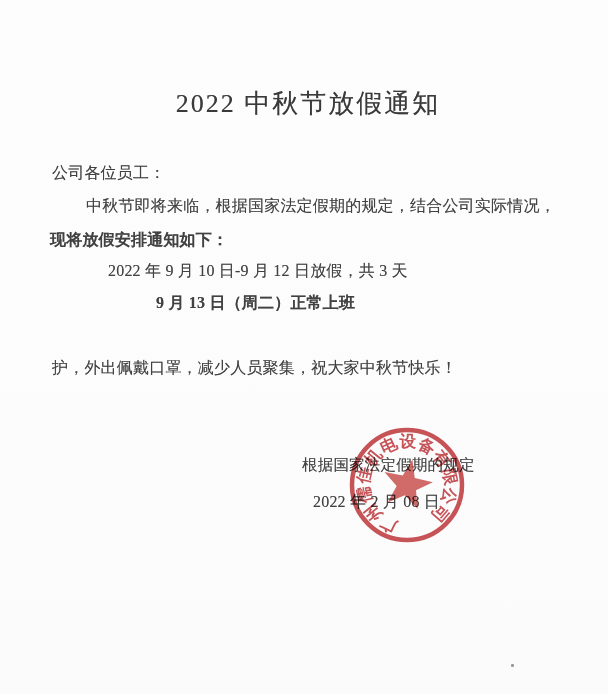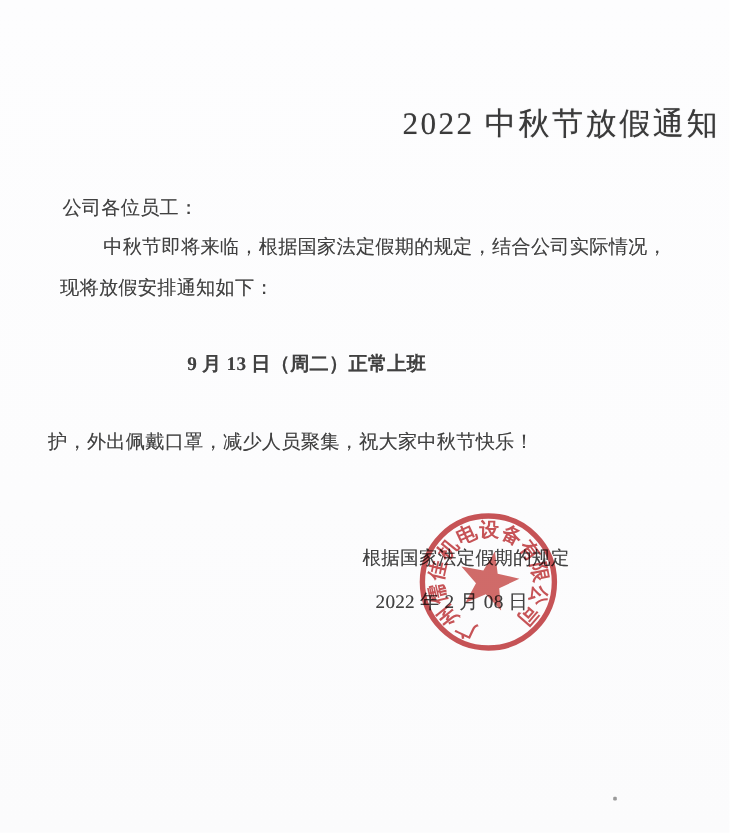--- a/index.html
+++ b/index.html
@@ -18,34 +18,34 @@
     position:absolute;
     color:#414141;
     font-size:16px;
     white-space:nowrap;
     letter-spacing:0.2px;
     text-shadow:0 0 0.5px rgba(70,70,70,0.45);
   }
   .doc-title{
     position:absolute;
     top:86px;left:16px;right:8px;
-    text-align:right;
+    text-align:center;
     font-size:26px;
     letter-spacing:2px;
     color:#3a3a3a;
     font-weight:500;
     text-shadow:0 0 0.6px rgba(60,60,60,0.5);
   }
   .salutation{top:163px;left:52px;}
   .body-line-1{top:196px;left:86px;}
-  .body-line-2{top:230px;left:50px;}
+  .body-line-2{top:230px;left:50px;font-weight:bold;}
   .schedule-1{top:261px;left:108px;}
   .schedule-2{top:293px;left:156px;font-weight:bold;}
   .body-line-3{top:326px;left:86px;}
-  .body-line-4{top:358px;left:40px;text-align:center;}
+  .body-line-4{top:358px;left:52px;text-align:center;}
   .sig-company{top:455px;left:302px;font-size:15.5px;}
   .sig-date{top:492px;left:313px;}
   .seal{
     position:absolute;
     left:347px;top:425px;
     width:120px;height:120px;
     opacity:0.88;
     mix-blend-mode:multiply;
   }
   .speck{
@@ -59,20 +59,21 @@
 </head>
 <body>
 
 <div class="page">
 
   <div class="doc-title">2022 中秋节放假通知</div>
 
   <div class="line body-line-1">中秋节即将来临，根据国家法定假期的规定，结合公司实际情况，</div>
   <div class="line salutation">公司各位员工：</div>
   <div class="line body-line-2">现将放假安排通知如下：</div>
+  <div class="line schedule-1">2022 年 9 月 10 日-9 月 12 日放假，共 3 天</div>
   <div class="line schedule-2">9 月 13 日（周二）正常上班</div>
   <div class="line body-line-4">护，外出佩戴口罩，减少人员聚集，祝大家中秋节快乐！</div>
 
   <div class="line sig-company">根据国家法定假期的规定</div>
   <div class="line sig-date">2022 年 2 月 08 日</div>
 
   <svg class="seal" viewBox="0 0 120 120" xmlns="http://www.w3.org/2000/svg">
     <circle id="seal-circle" cx="60" cy="60" r="55" fill="none" stroke-width="4.5" stroke="#c23c40"></circle>
     <polygon id="seal-star" points="65.41,34.57 67.73,53.04 85.86,57.28 69.01,65.20 70.58,83.75 57.84,70.17 40.68,77.40 49.66,61.09 37.48,47.00 55.77,50.50" fill="#cd5755"></polygon>
     <g id="seal-ring-text" font-family="'Liberation Serif','DejaVu Serif',serif" font-size="16.5" font-weight="600" text-anchor="middle">

